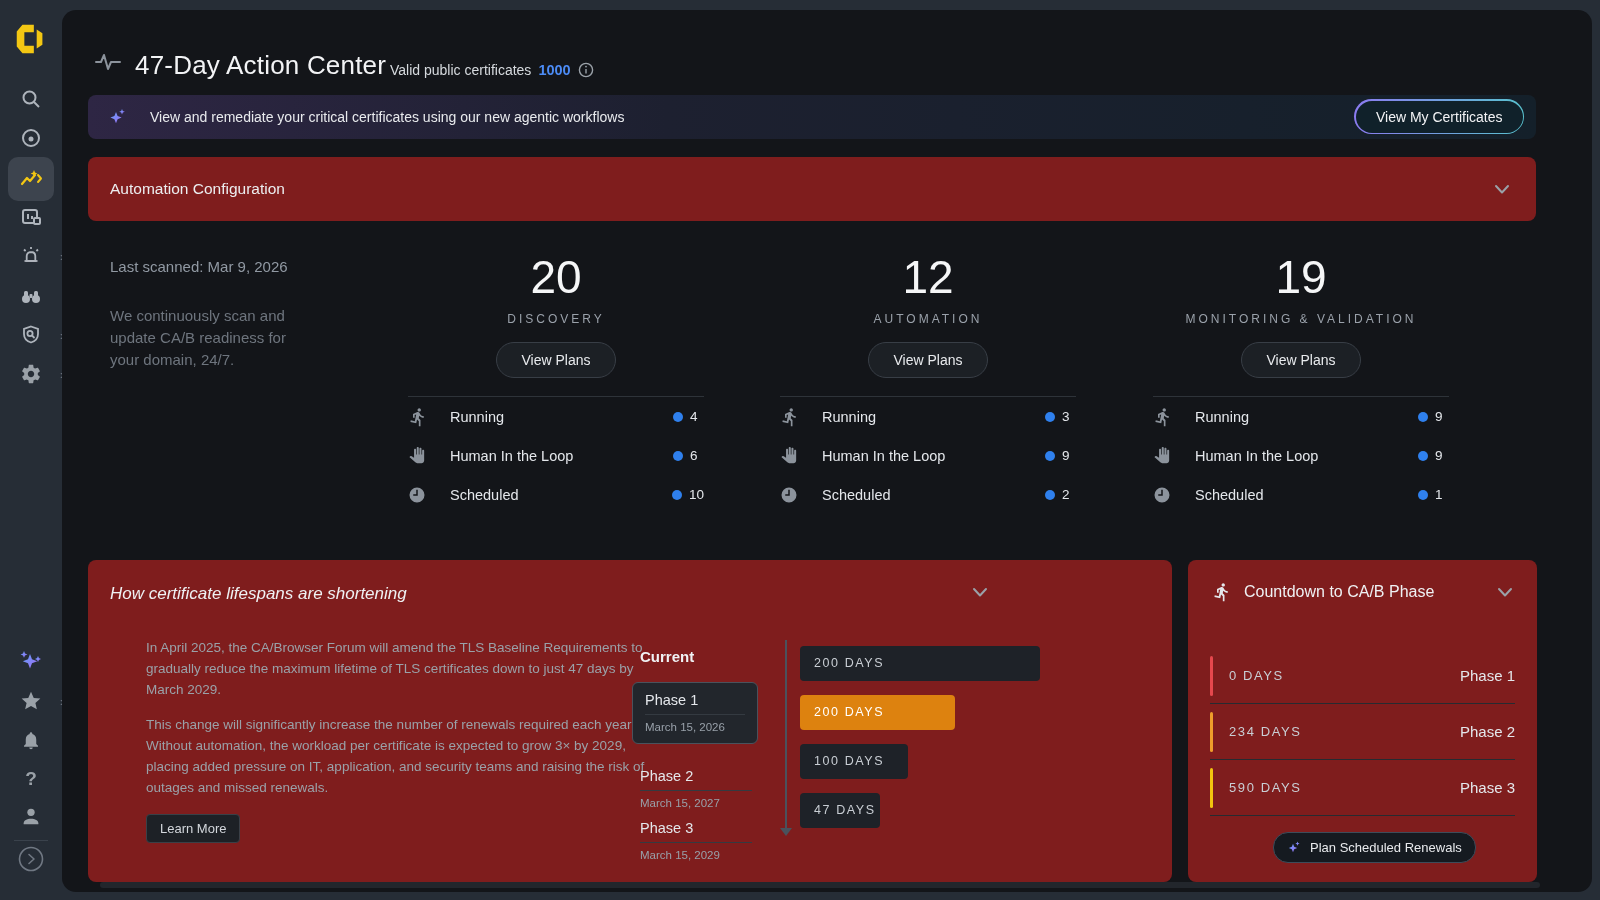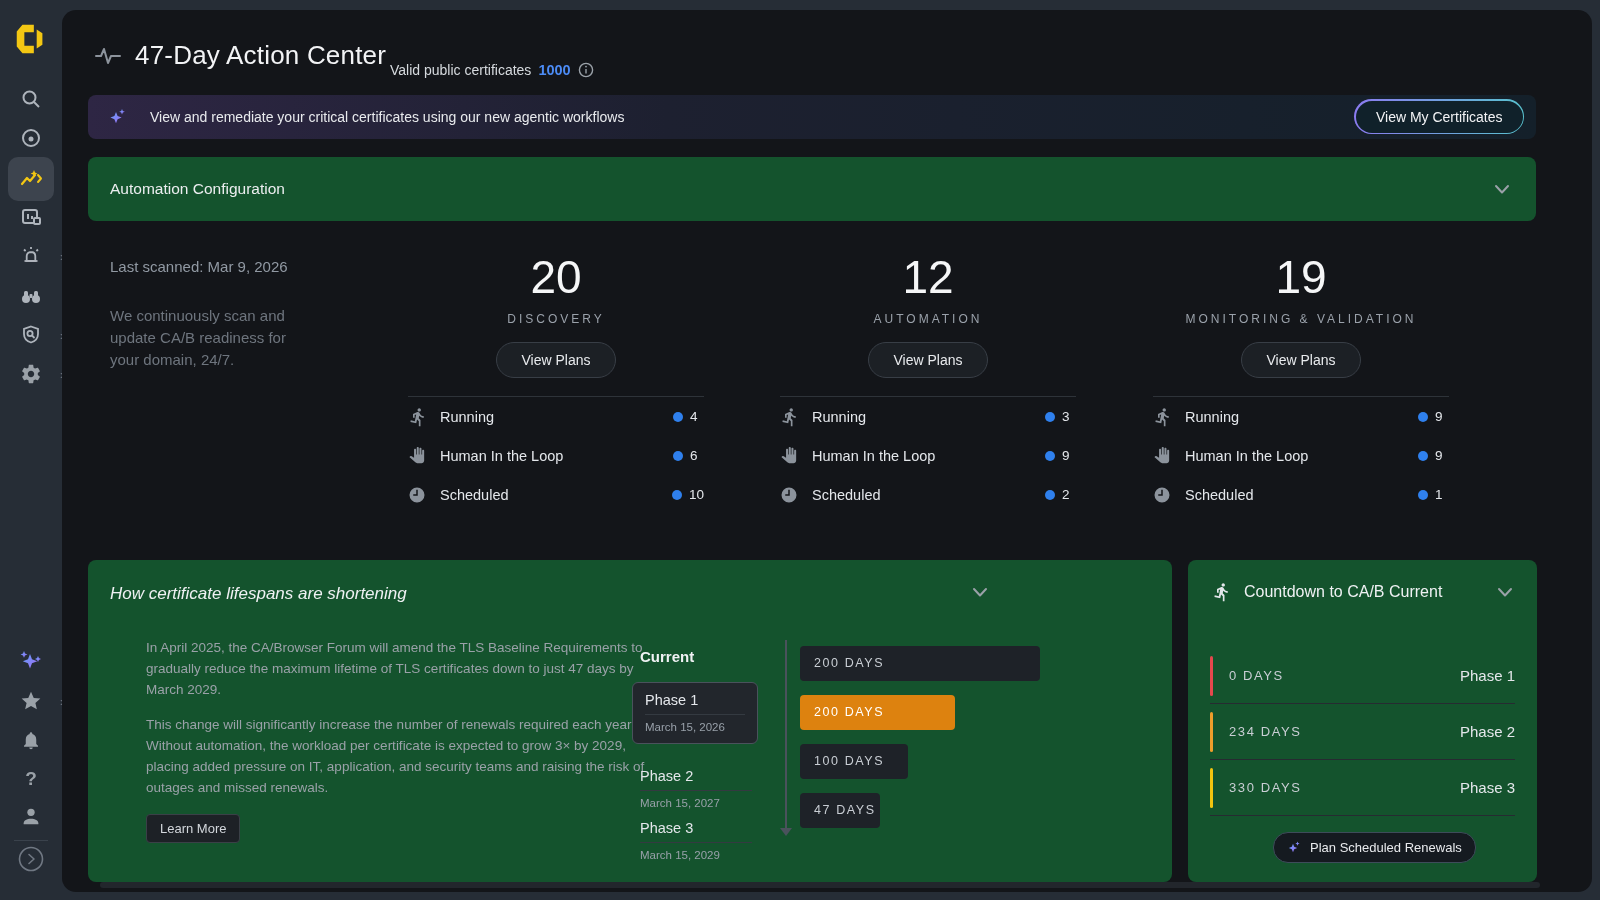--- a/index.html
+++ b/index.html
@@ -10,58 +10,58 @@
   .sidebar { position:absolute; left:0; top:0; width:62px; height:900px; background:#262d36; }
   .side-icon { position:absolute; left:50%; transform:translateX(-50%); display:flex; align-items:center; justify-content:center; }
   .side-chev { position:absolute; font-size:13px; color:#707883; top:50%; transform:translateY(-50%); }
   .active-pill { position:absolute; left:8px; top:157px; width:46px; height:44px; background:#3d444e; border-radius:10px; display:flex; align-items:center; justify-content:center; }
   .side-divider { position:absolute; left:14px; top:840px; width:34px; height:1px; background:#3a424c; }
 
   
   .window { position:absolute; left:62px; top:10px; width:1530px; height:882px; background:#131519; border-radius:14px; overflow:hidden; }
 
   
-  .hdr { position:absolute; left:33px; top:30px; display:flex; align-items:center; }
+  .hdr { position:absolute; left:33px; top:40px; display:flex; }
   .hdr-title { font-size:26px; color:#f2f3f5; letter-spacing:0.2px; margin-left:14px; }
   .hdr-certs { position:absolute; left:328px; top:52px; display:flex; align-items:center; gap:7px; white-space:nowrap; }
   .hdr-certs .lbl { font-size:14px; color:#d6dade; }
   .hdr-certs .cnt { font-size:14.5px; font-weight:bold; color:#4c8bf5; }
 
   
   .banner { position:absolute; left:26px; top:85px; width:1448px; height:44px; border-radius:8px;
             background:linear-gradient(90deg,#2e2644 0%, #1d2030 40%, #14202a 100%);
             display:flex; align-items:center; padding:0 12px 0 20px; }
   .banner-text { font-size:14px; color:#e8eaed; margin-left:22px; }
   .banner-btn-wrap { position:absolute; right:12px; top:4px; border-radius:18px; padding:1.5px;
             background:linear-gradient(90deg,#8b7bf0,#59c2cf); }
   .banner-btn { border:none; cursor:pointer; border-radius:17px; background:#10212a; color:#f2f3f5;
             font-family:inherit; font-size:14px; padding:8px 20px; }
 
   
-  .card { background:#14532d; border-radius:8px; position:absolute;justify-content:center; }
+  .card { background:#7f1d1d; border-radius:8px; position:absolute;justify-content:center; }
   .autoconf { left:26px; top:147px; width:1448px; height:64px; display:flex; align-items:center; padding:0 26px 0 22px; }
   .autoconf .title { font-size:15.5px; color:#eceef0; }
   .autoconf .chev { margin-left:auto; }
 
   
   .lastscan { position:absolute; left:48px; top:248px; width:200px; }
   .lastscan .l1 { font-size:15px; color:#9199a3; }
   .lastscan .l2 { font-size:15px; color:#6e757e; line-height:1.45; margin-top:30px; }
 
   .stat-col { position:absolute; top:240px; width:296px; }
   .stat-col.c0 { left:346px; } .stat-col.c1 { left:718px; } .stat-col.c2 { left:1091px; }
   .stat-num { text-align:center; font-size:46px; font-weight:300; color:#f5f6f7; }
   .stat-lbl { text-align:center; font-size:12px; letter-spacing:3px; color:#9aa1aa; margin-top:8px; }
   .stat-btn-row { display:flex; justify-content:center; margin-top:16px; }
   .view-plans { cursor:pointer; font-family:inherit; font-size:14px; color:#e8eaed; background:#1c2025;
                 border:1px solid #383e46; border-radius:19px; padding:9px 24px; }
   .stat-divider { height:1px; background:#2e3339; margin-top:18px; }
   .stat-row { display:flex; align-items:center; height:39px; }
   .stat-row .ic { width:26px; display:flex; }
-  .stat-row .lb { font-size:14.5px; color:#e4e7eb; margin-left:6px; }
+  .stat-row .lb { font-size:14.5px; color:#e4e7eb; margin-left:16px; }
   .stat-row .val { margin-left:auto; display:flex; align-items:center; gap:7px; }
   .dot { width:10px; height:10px; border-radius:50%; background:#2f80ed; }
   .stat-row .num { font-size:13.5px; color:#e4e7eb; min-width:14px; }
 
   
   .lifespans { left:26px; top:550px; width:1084px; height:322px; }
   .ls-title { position:absolute; left:22px; top:24px; font-size:17px; color:#eff1f3;font-style:italic; }
   .ls-chev { position:absolute; left:884px; top:26px; }
   .ls-text { position:absolute; left:22px; top:78px; width:518px;margin-left:36px; }
   .ls-text p { font-size:13.5px; color:#9aa1a8; line-height:1.55; margin-bottom:14px; }
@@ -427,39 +427,39 @@
         <div class="bar w2">100 DAYS</div>
         <div class="bar w3">47 DAYS</div>
       </div>
     </div>
 
     <div class="card countdown">
       <div class="cd-head">
         <svg width="20" height="20" viewBox="0 0 24 24" fill="#e4e7eb">
           <path d="M13.49 5.48c1.1 0 2-.9 2-2s-.9-2-2-2-2 .9-2 2 .9 2 2 2zm-3.6 13.9l1-4.4 2.1 2v6h2v-7.5l-2.1-2 .6-3c1.3 1.5 3.3 2.5 5.5 2.5v-2c-1.9 0-3.5-1-4.3-2.4l-1-1.6c-.4-.6-1-1-1.7-1-.3 0-.5.1-.8.1L6 8.3V13h2V9.6l1.8-.7-1.6 8.1-4.9-1-.4 2 7 1.4z"></path>
         </svg>
-        <span class="cd-title">Countdown to CA/B Current</span>
+        <span class="cd-title">Countdown to CA/B Phase</span>
         <svg class="chev" width="16" height="12" viewBox="0 0 16 12" fill="none" stroke="#9aa1a8" stroke-width="2">
           <polyline points="2,3 8,9.5 14,3" stroke-linecap="round" stroke-linejoin="round"></polyline>
         </svg>
       </div>
       <div class="cd-rows">
         <div class="cd-row">
           <span class="cd-cbar r0"></span>
           <span class="cd-days">0 DAYS</span>
           <span class="cd-phase">Phase 1</span>
         </div>
         <div class="cd-row">
           <span class="cd-cbar r1"></span>
           <span class="cd-days">234 DAYS</span>
           <span class="cd-phase">Phase 2</span>
         </div>
         <div class="cd-row">
           <span class="cd-cbar r2"></span>
-          <span class="cd-days">330 DAYS</span>
+          <span class="cd-days">590 DAYS</span>
           <span class="cd-phase">Phase 3</span>
         </div>
       </div>
       <button class="cd-btn">
         <svg width="15" height="15" viewBox="0 0 20 20">
           <defs>
               <linearGradient id="g3" x1="0" y1="0" x2="1" y2="1">
             <stop offset="0" stop-color="#62a0f8"></stop>
                 <stop offset="1" stop-color="#a06cf5"></stop>
           </linearGradient>

